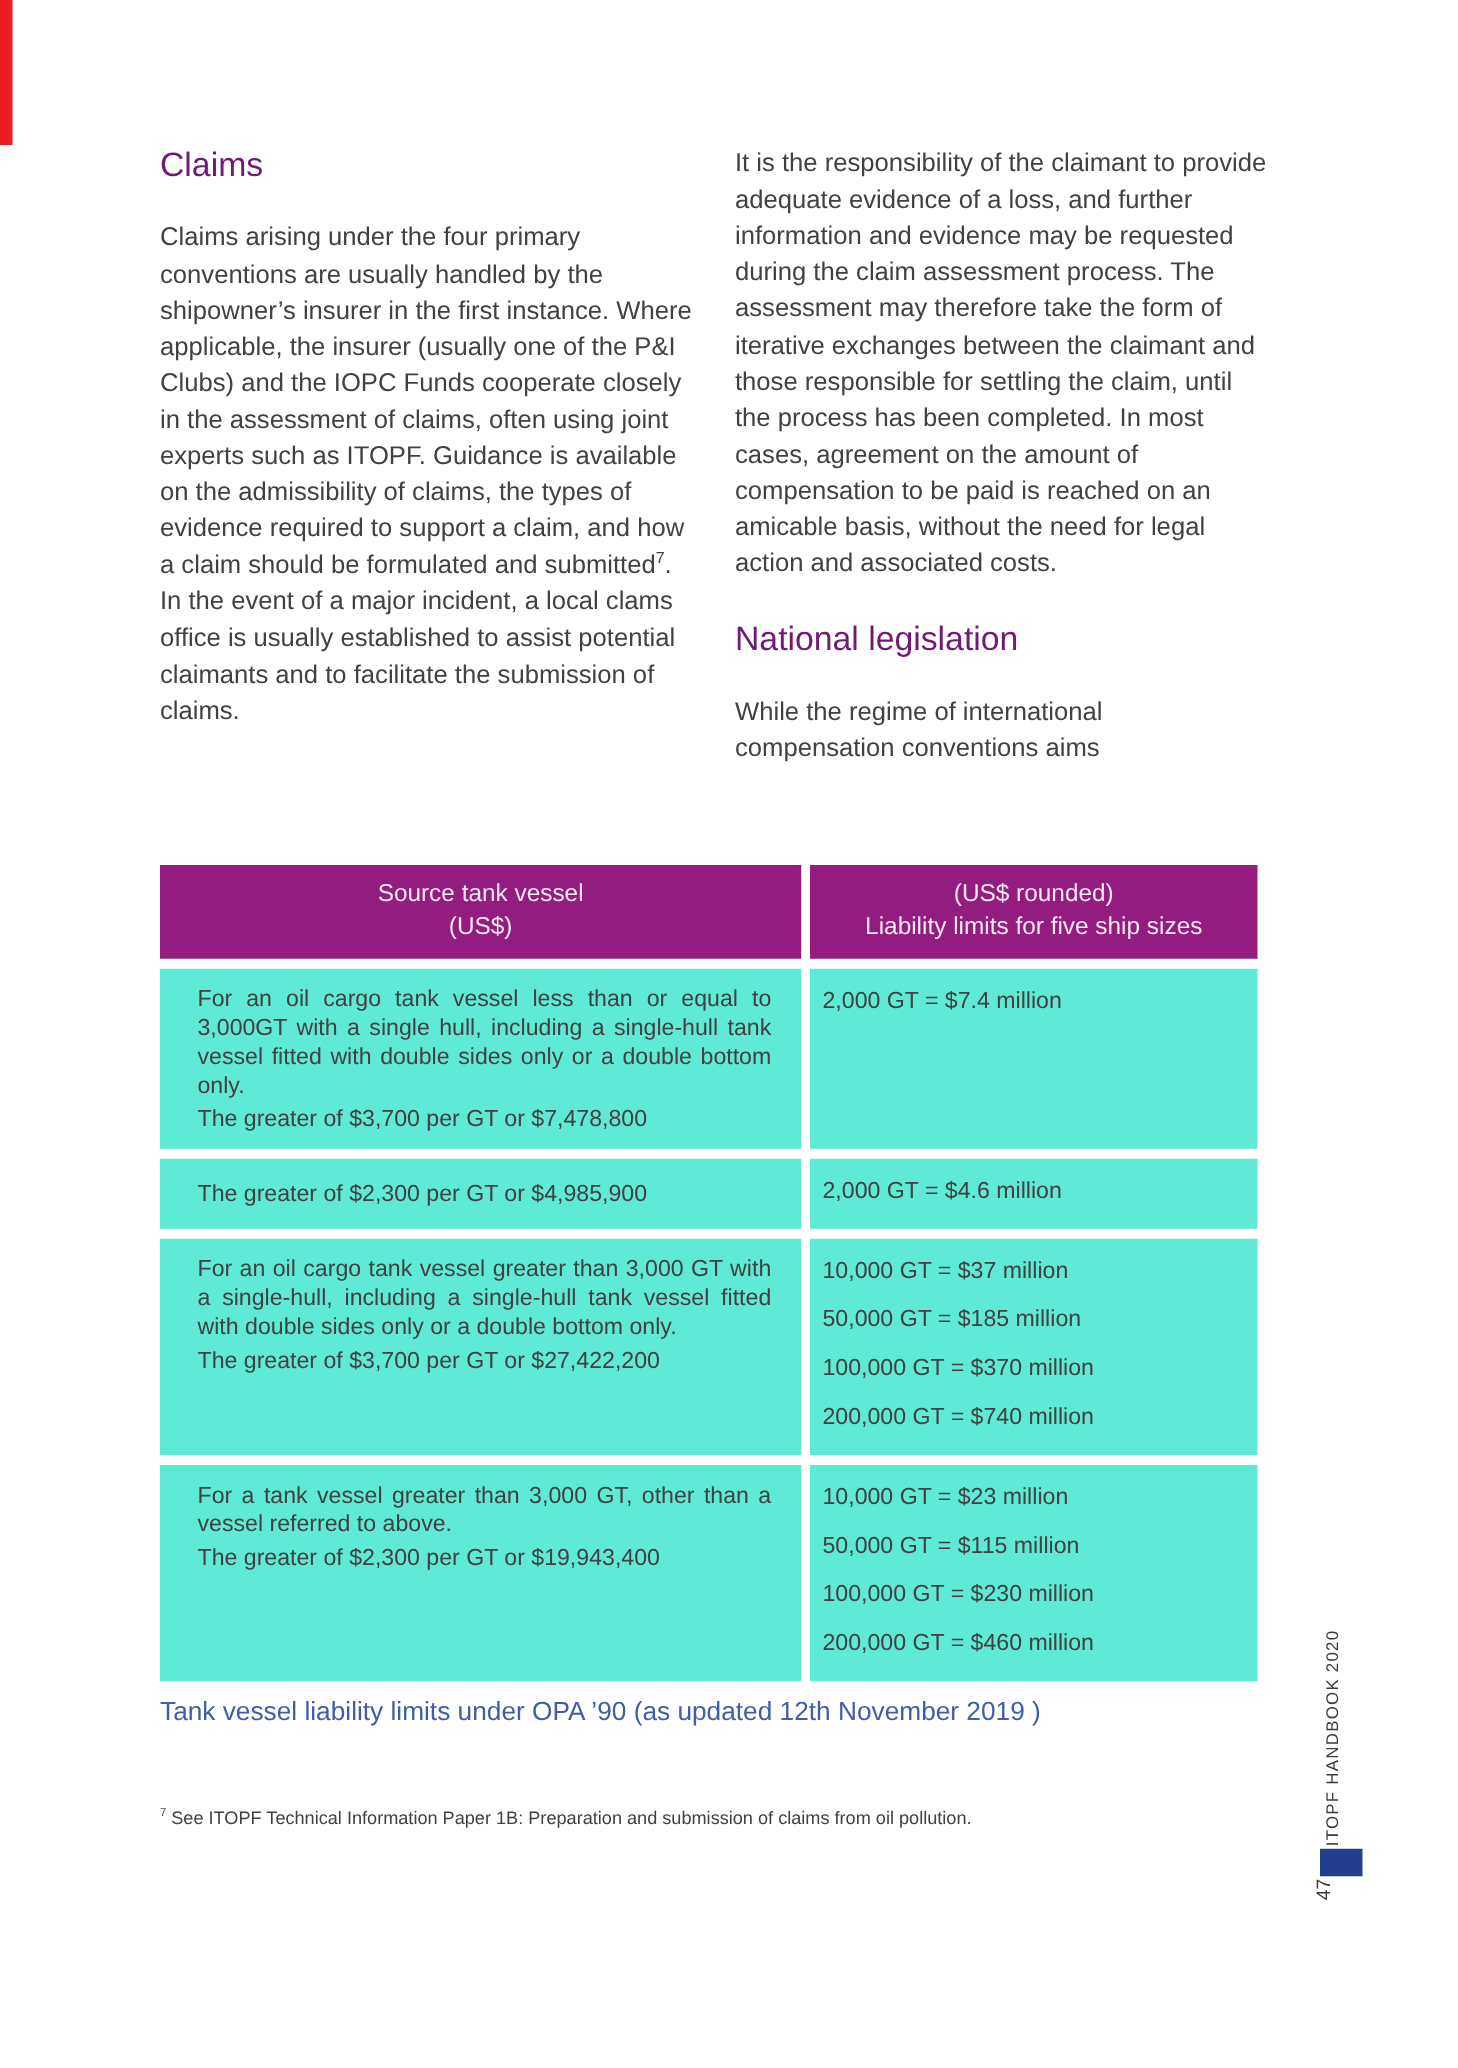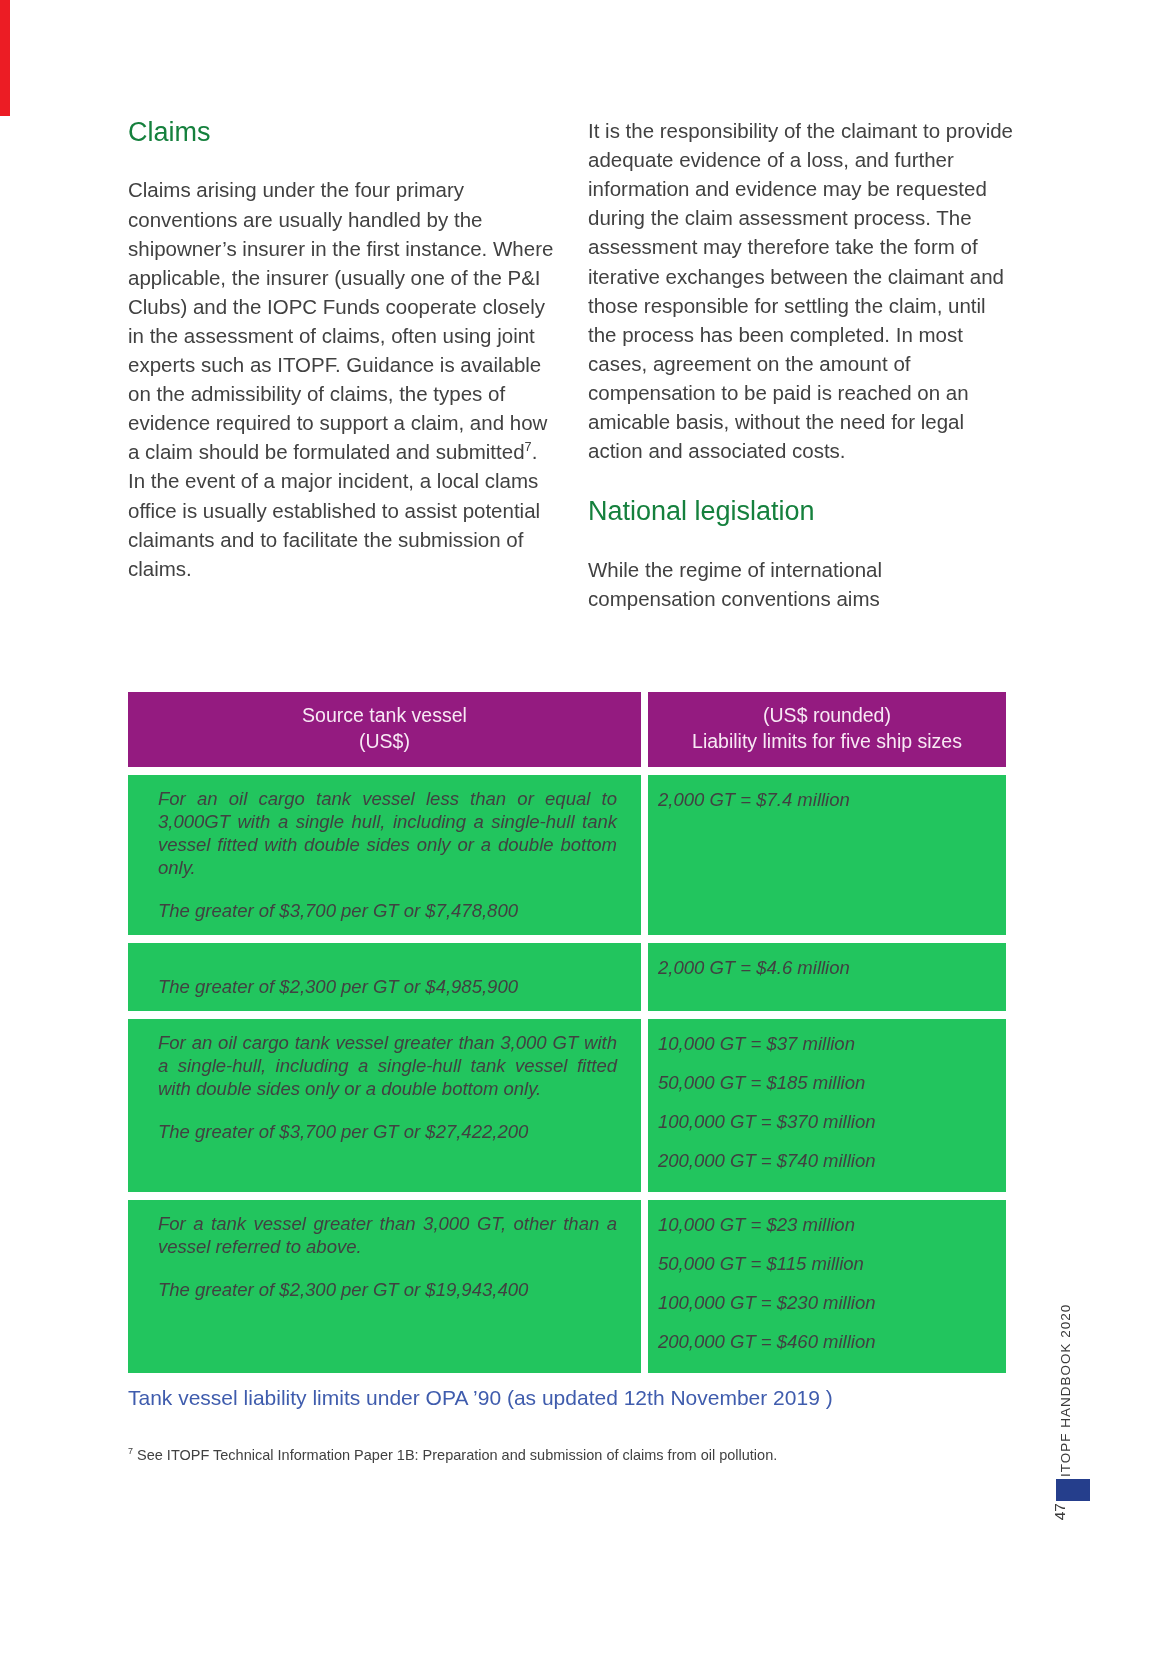--- a/index.html
+++ b/index.html
@@ -14,21 +14,21 @@
   }
 
   
   .red-strip { position:absolute; left:0; top:0; width:10px; height:116px; background:#ec1c24; }
 
   
   .col { position:absolute; top:116px; width:426px; font-size:20.5px; line-height:1.42; color:#414141; }
   .col-left  { left:128px; }
   .col-right { left:588px; }
   .section-heading {
-    color:#15803d;
+    color:#701a75;
     font-size:27px;
     font-weight:500;
     line-height:1.2;
     margin-bottom:27px;
   }
   .col p { margin:0 0 0 0; }
   .col-right .section-heading { margin-top:30px; }
   sup { font-size:0.62em; vertical-align:super; line-height:0; }
 
   
@@ -40,28 +40,28 @@
     row-gap:8px;
   }
   .th {
     background:#941b80;
     color:#f8e9f4;
     text-align:center;
     font-size:19.5px;
     line-height:1.35;
     padding:10px 12px 12px;
   }
-  .td { background:#22c55e;font-style:italic; }
+  .td { background:#5eead4; }
   .td-desc {
     padding:12px 24px 13px 30px;
     font-size:18.5px;
     line-height:23px;
     text-align:justify;
   }
-  .td-desc .greater { margin-top:20px; text-align:left; }
+  .td-desc .greater { margin-top:4px; text-align:left; }
   .td-limits {
     padding:13px 10px 4px;
     font-size:18.5px;
     line-height:23px;
     text-align:left;
   }
   .limit-line { margin-bottom:16px; }
 
   .table-caption {
     margin-top:13px;

